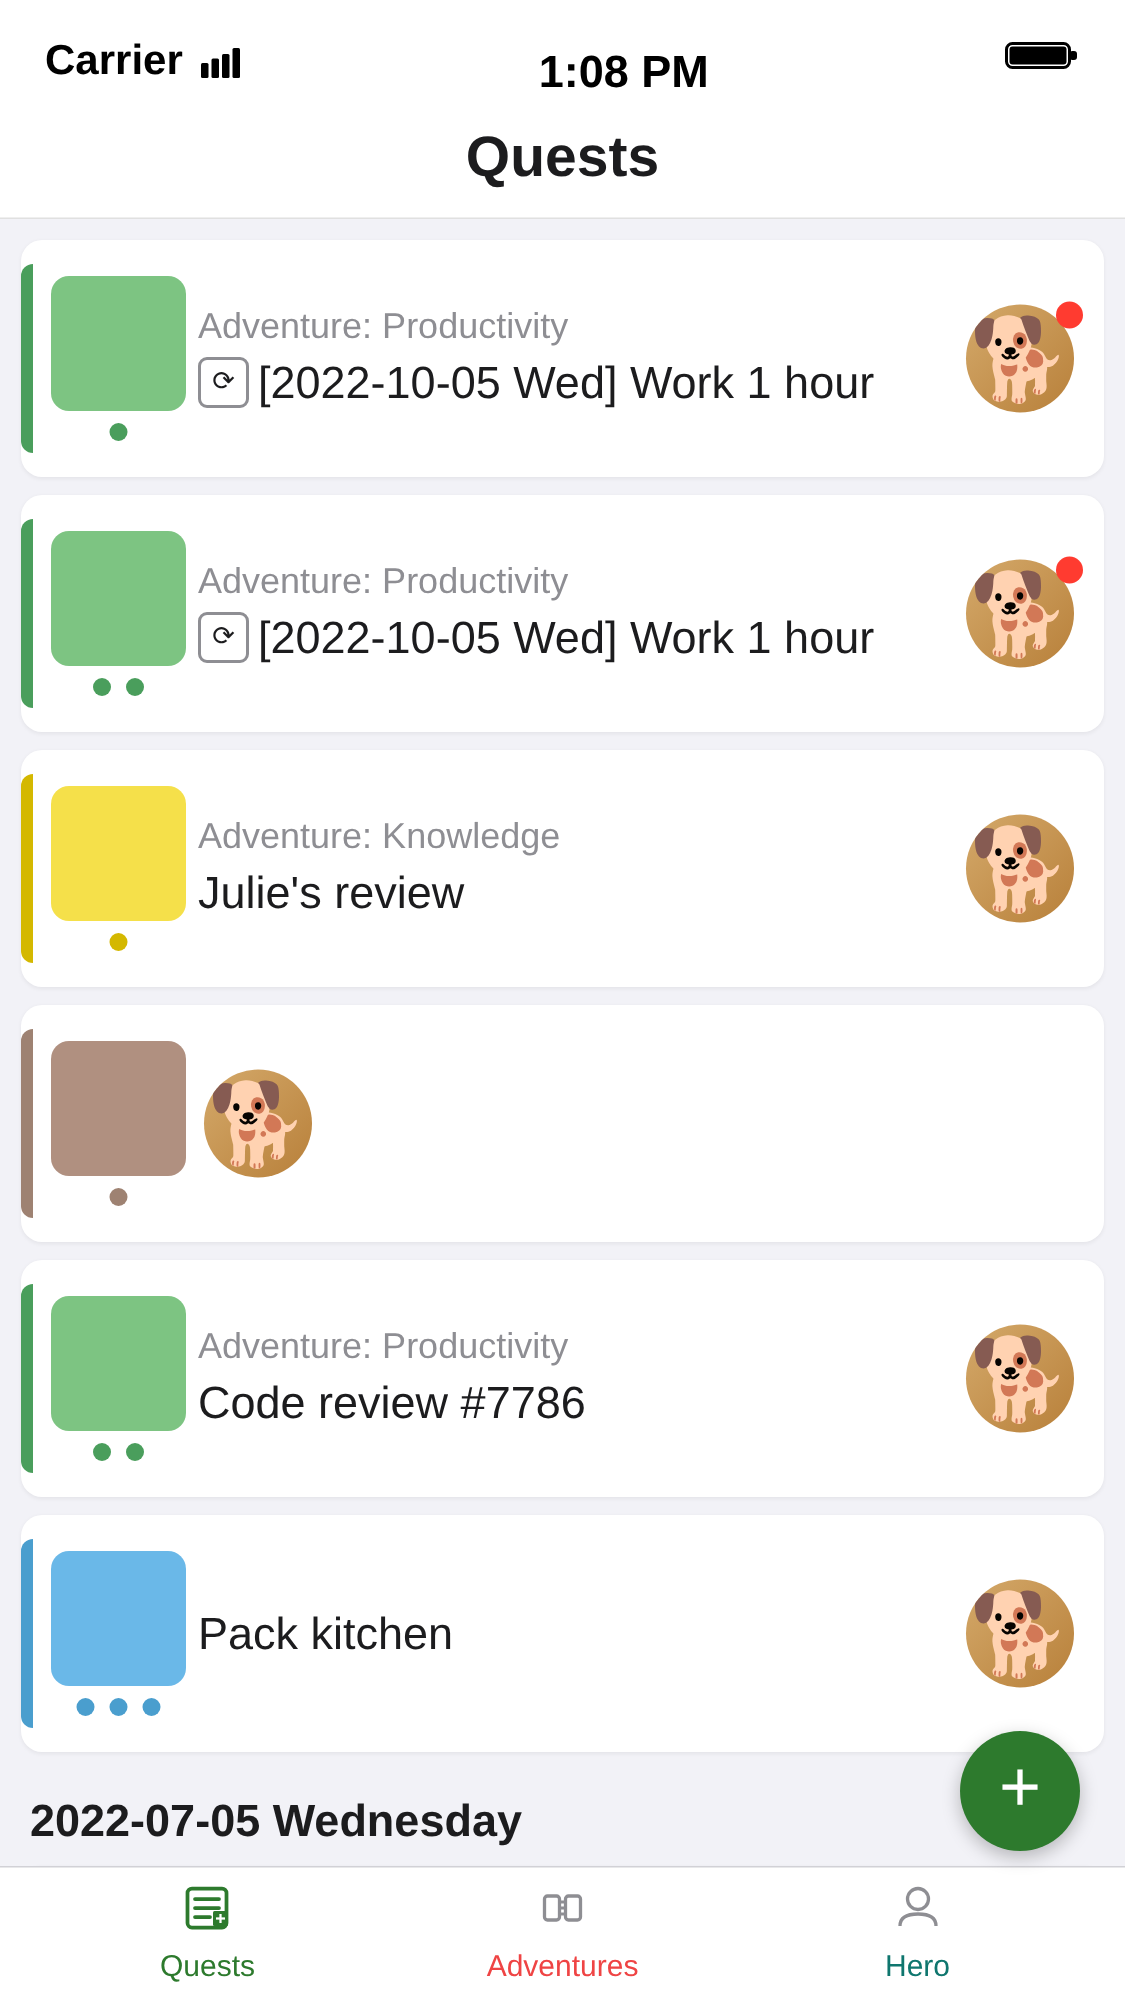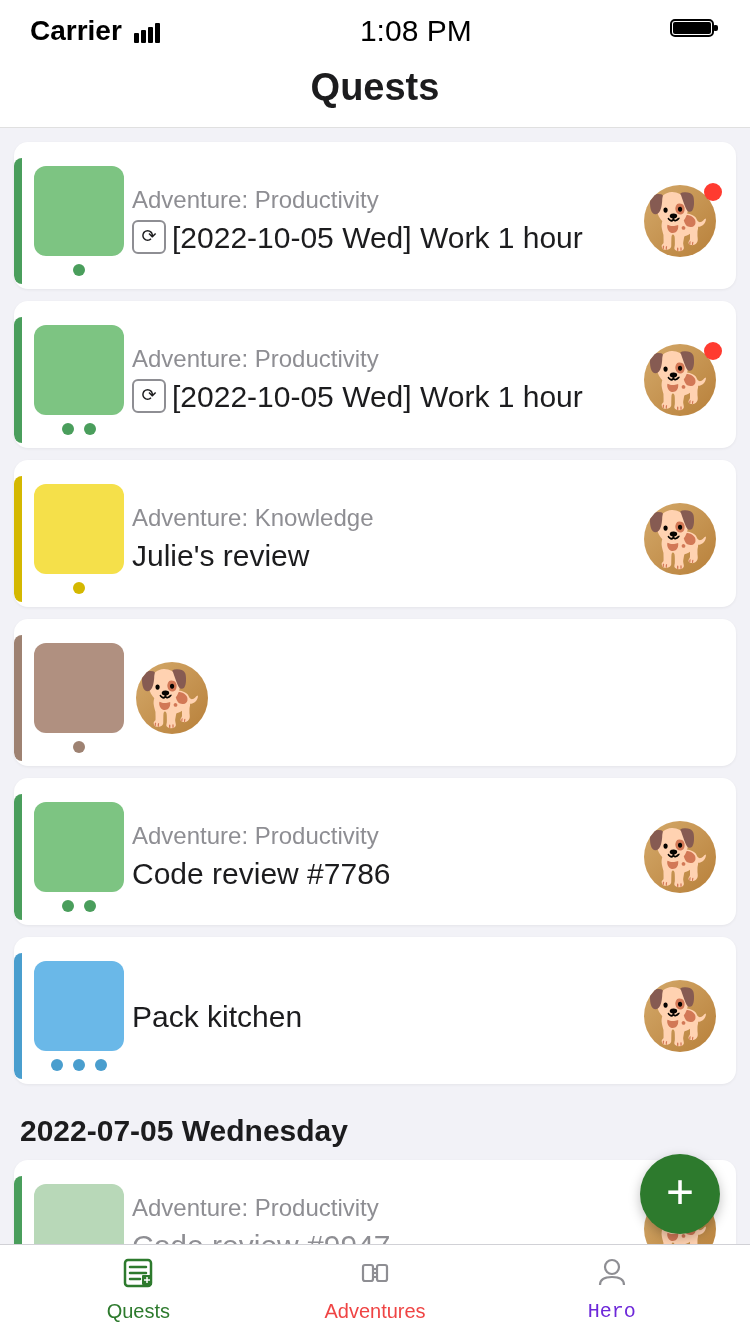--- a/index.html
+++ b/index.html
@@ -14,21 +14,21 @@
 
     
     .status-bar {
       display: flex;
       justify-content: space-between;
       align-items: center;
       padding: 14px 30px 8px;
       background: #fff;
     }
     .status-carrier { font-size: 28px; font-weight: 600; color: #000; }
-    .status-time { font-size: 30px; font-weight: 400; color: #000; }
+    .status-time { font-size: 30px; font-weight: 700; color: #000; margin-top: 18px; }
     .status-battery { font-size: 22px; color: #000; }
 
     
     .page-title-bar {
       background: #fff;
       text-align: center;
       padding: 10px 0 18px;
       border-bottom: 1px solid #e0e0e0;
     }
     .page-title {
@@ -42,21 +42,21 @@
       background: #f2f2f7;
       padding: 14px 0;
     }
 
     .quest-card {
       background: #fff;
       margin: 0 14px 12px;
       border-radius: 14px;
       display: flex;
       align-items: center;
-      padding: 16px 16px 5px 0;
+      padding: 16px 16px 16px 0;
       position: relative;
       overflow: hidden;
       box-shadow: 0 1px 3px rgba(0,0,0,0.06);
     }
 
     .card-accent {
       width: 8px;
       align-self: stretch;
       border-radius: 14px 0 0 14px;
       flex-shrink: 0;
@@ -423,15 +423,15 @@
     </span>
     <span class="tab-label" style="color:#ef4444;">Adventures</span>
   </div>
   <div class="tab-item">
     <span class="tab-icon">
       <svg width="32" height="32" viewBox="0 0 32 32">
         <circle cx="16" cy="10" r="7" fill="none" stroke="#8e8e93" stroke-width="2.2"></circle>
         <path d="M4 28 Q4 20 16 20 Q28 20 28 28" fill="none" stroke="#8e8e93" stroke-width="2.2"></path>
       </svg>
     </span>
-    <span class="tab-label" style="color:#6d28d9;font-family:Liberation Mono, monospace;">Hero</span>
+    <span class="tab-label" style="color:#0f766e;">Hero</span>
   </div>
 </div>
 
 </body></html>

